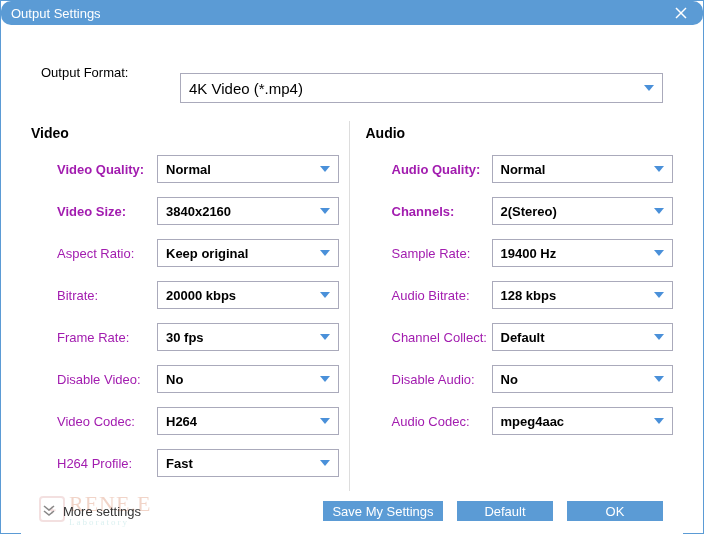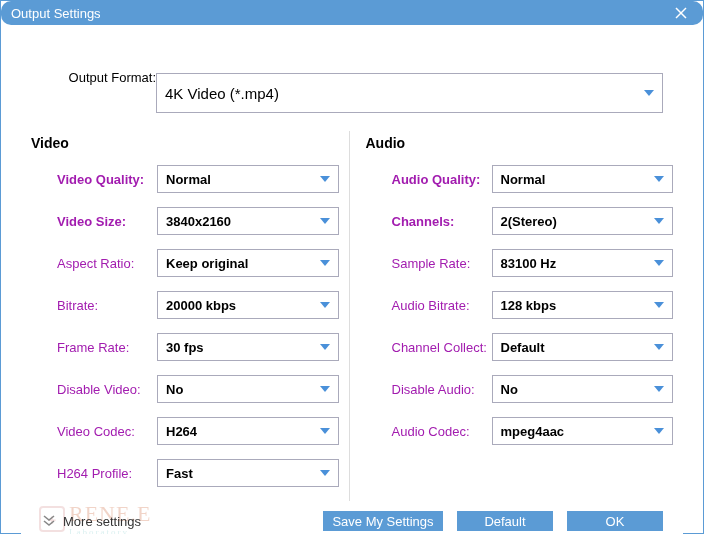--- a/index.html
+++ b/index.html
@@ -4,23 +4,23 @@
 <style>
 * { box-sizing: border-box; margin: 0; padding: 0; }
 body { font-family: "Segoe UI", Tahoma, sans-serif; font-size: 13px; background: #fff; width: 704px; height: 534px; overflow: hidden; }
 .window { width: 704px; height: 534px; border: 1px solid #5b9bd5; background: #fff; display: flex; flex-direction: column; }
 .titlebar { background: #5b9bd5; color: #fff; height: 30px; display: flex; align-items: center; padding: 0 10px; font-size: 13px; border-radius: 10px; }
 .titlebar .title { flex: 1; font-weight: 400; }
 .titlebar .close { width: 24px; height: 24px; display: flex; align-items: center; justify-content: center; cursor: pointer; }
 .titlebar .close svg { width: 12px; height: 12px; stroke: #fff; stroke-width: 1.5; }
 .body { flex: 1; padding: 16px 20px 8px 20px; display: flex; flex-direction: column; position: relative; }
 .format-row { display: flex; align-items: center; margin: 0 20px 18px 20px; }
-.format-row label { width: 115px; text-align: right; margin-right: 0; color: #000; }
+.format-row label { width: 115px; margin-right: 24px; color: #000; }
 .dropdown { border: 1px solid #aab; background: #fff; height: 28px; display: flex; align-items: center; padding: 0 8px; position: relative; cursor: pointer; }
-.dropdown.big { flex: 1; font-size: 15px; height: 40px; margin-top: 32px; }
+.dropdown.big { flex: 1; font-size: 15px; height: 30px; margin-top: 32px; }
 .dropdown .value { flex: 1; color: #000; text-align: left; }
 .dropdown .caret { width: 0; height: 0; border-left: 5px solid transparent; border-right: 5px solid transparent; border-top: 6px solid #4a90d9; }
 .columns { display: flex; flex: 1; gap: 6px; }
 .col { flex: 1; padding: 4px 10px 0 10px; }
 .col.left { border-right: 1px solid #ddd; }
 .sec-title { font-weight: bold; font-size: 14px; margin-bottom: 14px; color: #000; }
 .field-row { display: flex; align-items: center; margin-bottom: 14px; }
 .field-row label { width: 100px; color: #a21caf; margin-left: 26px; }
 .field-row .dropdown { flex: 1; font-weight: bold; }
 .bold { font-weight: bold; }
@@ -147,21 +147,21 @@
           <label class="bold">Channels:</label>
           <div class="dropdown">
             <span class="value">2(Stereo)</span>
             <span class="caret"></span>
           </div>
         </div>
 
         <div class="field-row">
           <label>Sample Rate:</label>
           <div class="dropdown">
-            <span class="value">83100 Hz</span>
+            <span class="value">19400 Hz</span>
             <span class="caret"></span>
           </div>
         </div>
 
         <div class="field-row">
           <label>Audio Bitrate:</label>
           <div class="dropdown">
             <span class="value">128 kbps</span>
             <span class="caret"></span>
           </div>

